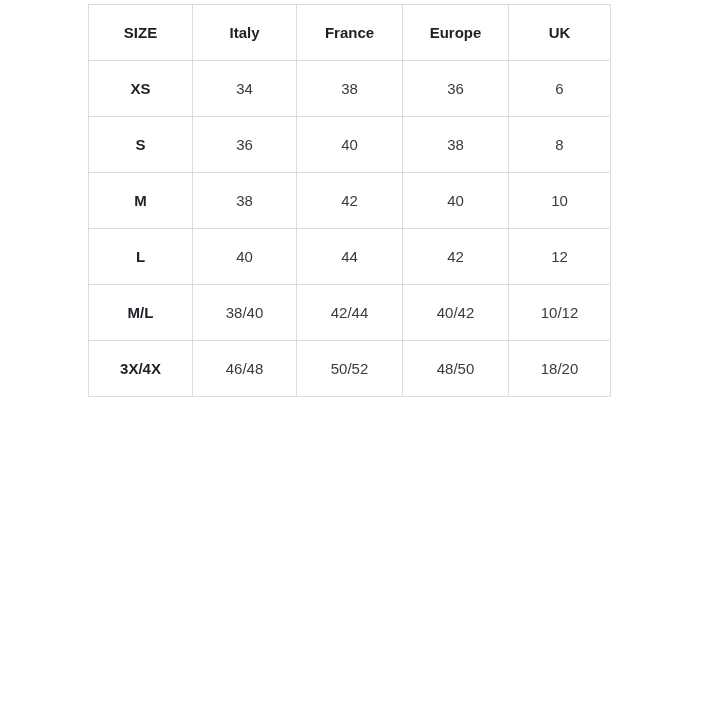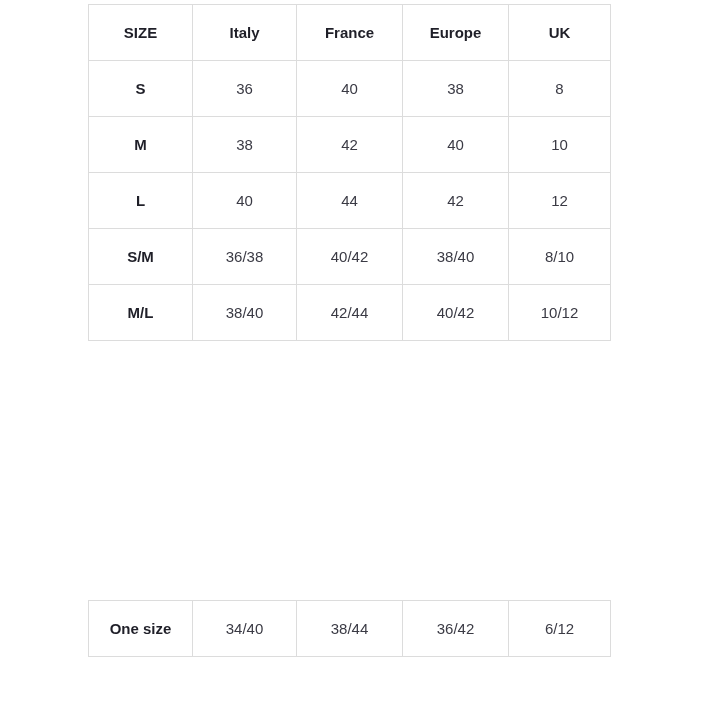--- a/index.html
+++ b/index.html
@@ -81,20 +81,27 @@
         <tr>
           <th>SIZE</th>
           <th>Italy</th>
           <th>France</th>
           <th>Europe</th>
           <th>UK</th>
         </tr>
       </thead>
       <tbody>
         <tr>
+          <td class="rowhead">XS</td>
+          <td>34</td>
+          <td>38</td>
+          <td>36</td>
+          <td>6</td>
+        </tr>
+        <tr>
           <td class="rowhead">S</td>
           <td>36</td>
           <td>40</td>
           <td>38</td>
           <td>8</td>
         </tr>
         <tr>
           <td class="rowhead">M</td>
           <td>38</td>
           <td>42</td>
@@ -102,51 +109,44 @@
           <td>10</td>
         </tr>
         <tr>
           <td class="rowhead">L</td>
           <td>40</td>
           <td>44</td>
           <td>42</td>
           <td>12</td>
         </tr>
         <tr>
-          <td class="rowhead">S/M</td>
-          <td>36/38</td>
-          <td>40/42</td>
-          <td>38/40</td>
-          <td>8/10</td>
-        </tr>
-        <tr>
           <td class="rowhead">M/L</td>
           <td>38/40</td>
           <td>42/44</td>
           <td>40/42</td>
           <td>10/12</td>
+        </tr>
+        <tr>
+          <td class="rowhead">3X/4X</td>
+          <td>46/48</td>
+          <td>50/52</td>
+          <td>48/50</td>
+          <td>18/20</td>
         </tr>
       </tbody>
     </table>
   </div>
 
   <div class="table-wrap secondary">
     <table class="size-table">
       <colgroup>
         <col class="c0">
           <col class="c1">
           <col class="c2">
           <col class="c3">
           <col class="c4">
       </colgroup>
       <tbody>
-        <tr>
-          <td class="rowhead">One size</td>
-          <td>34/40</td>
-          <td>38/44</td>
-          <td>36/42</td>
-          <td>6/12</td>
-        </tr>
       </tbody>
     </table>
   </div>
 
 </div>
 
 </body></html>

